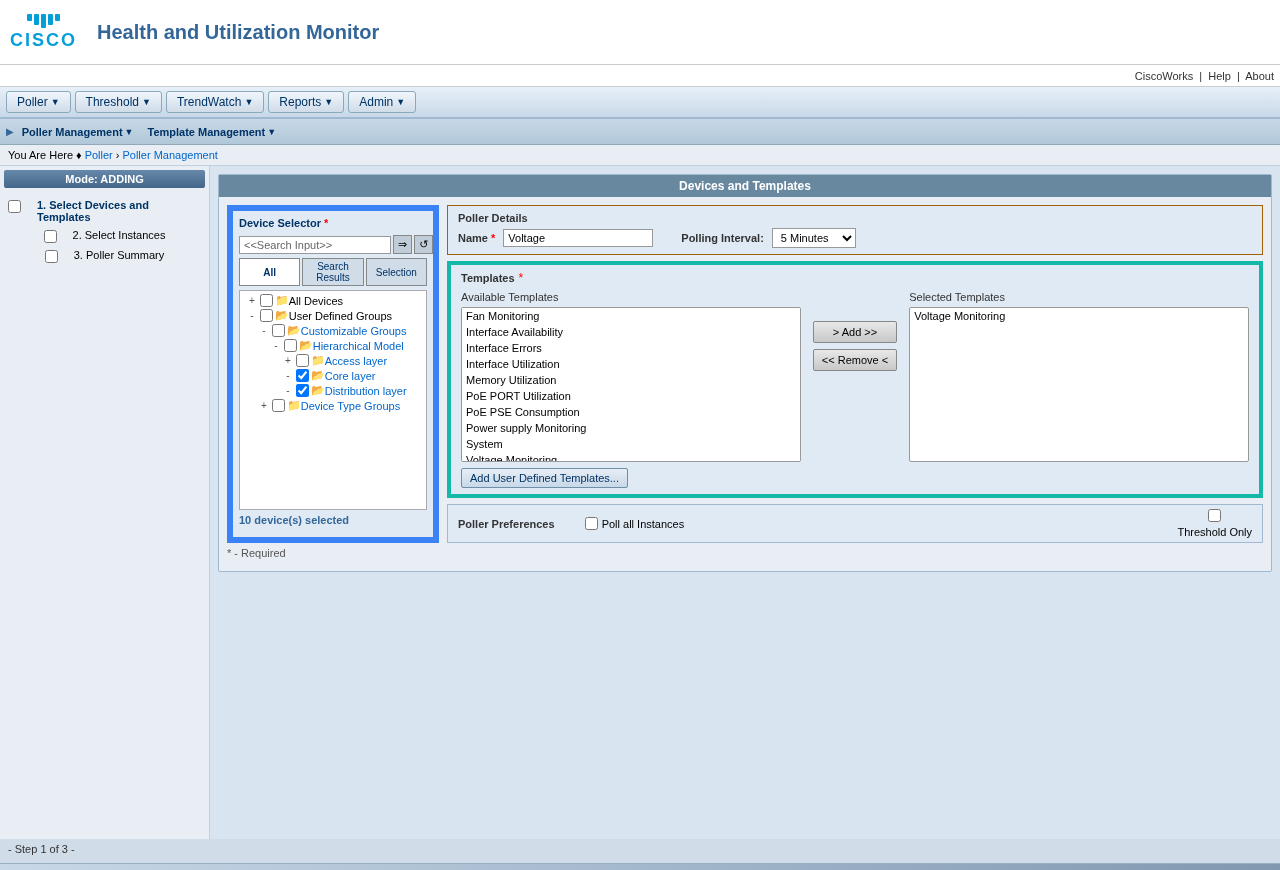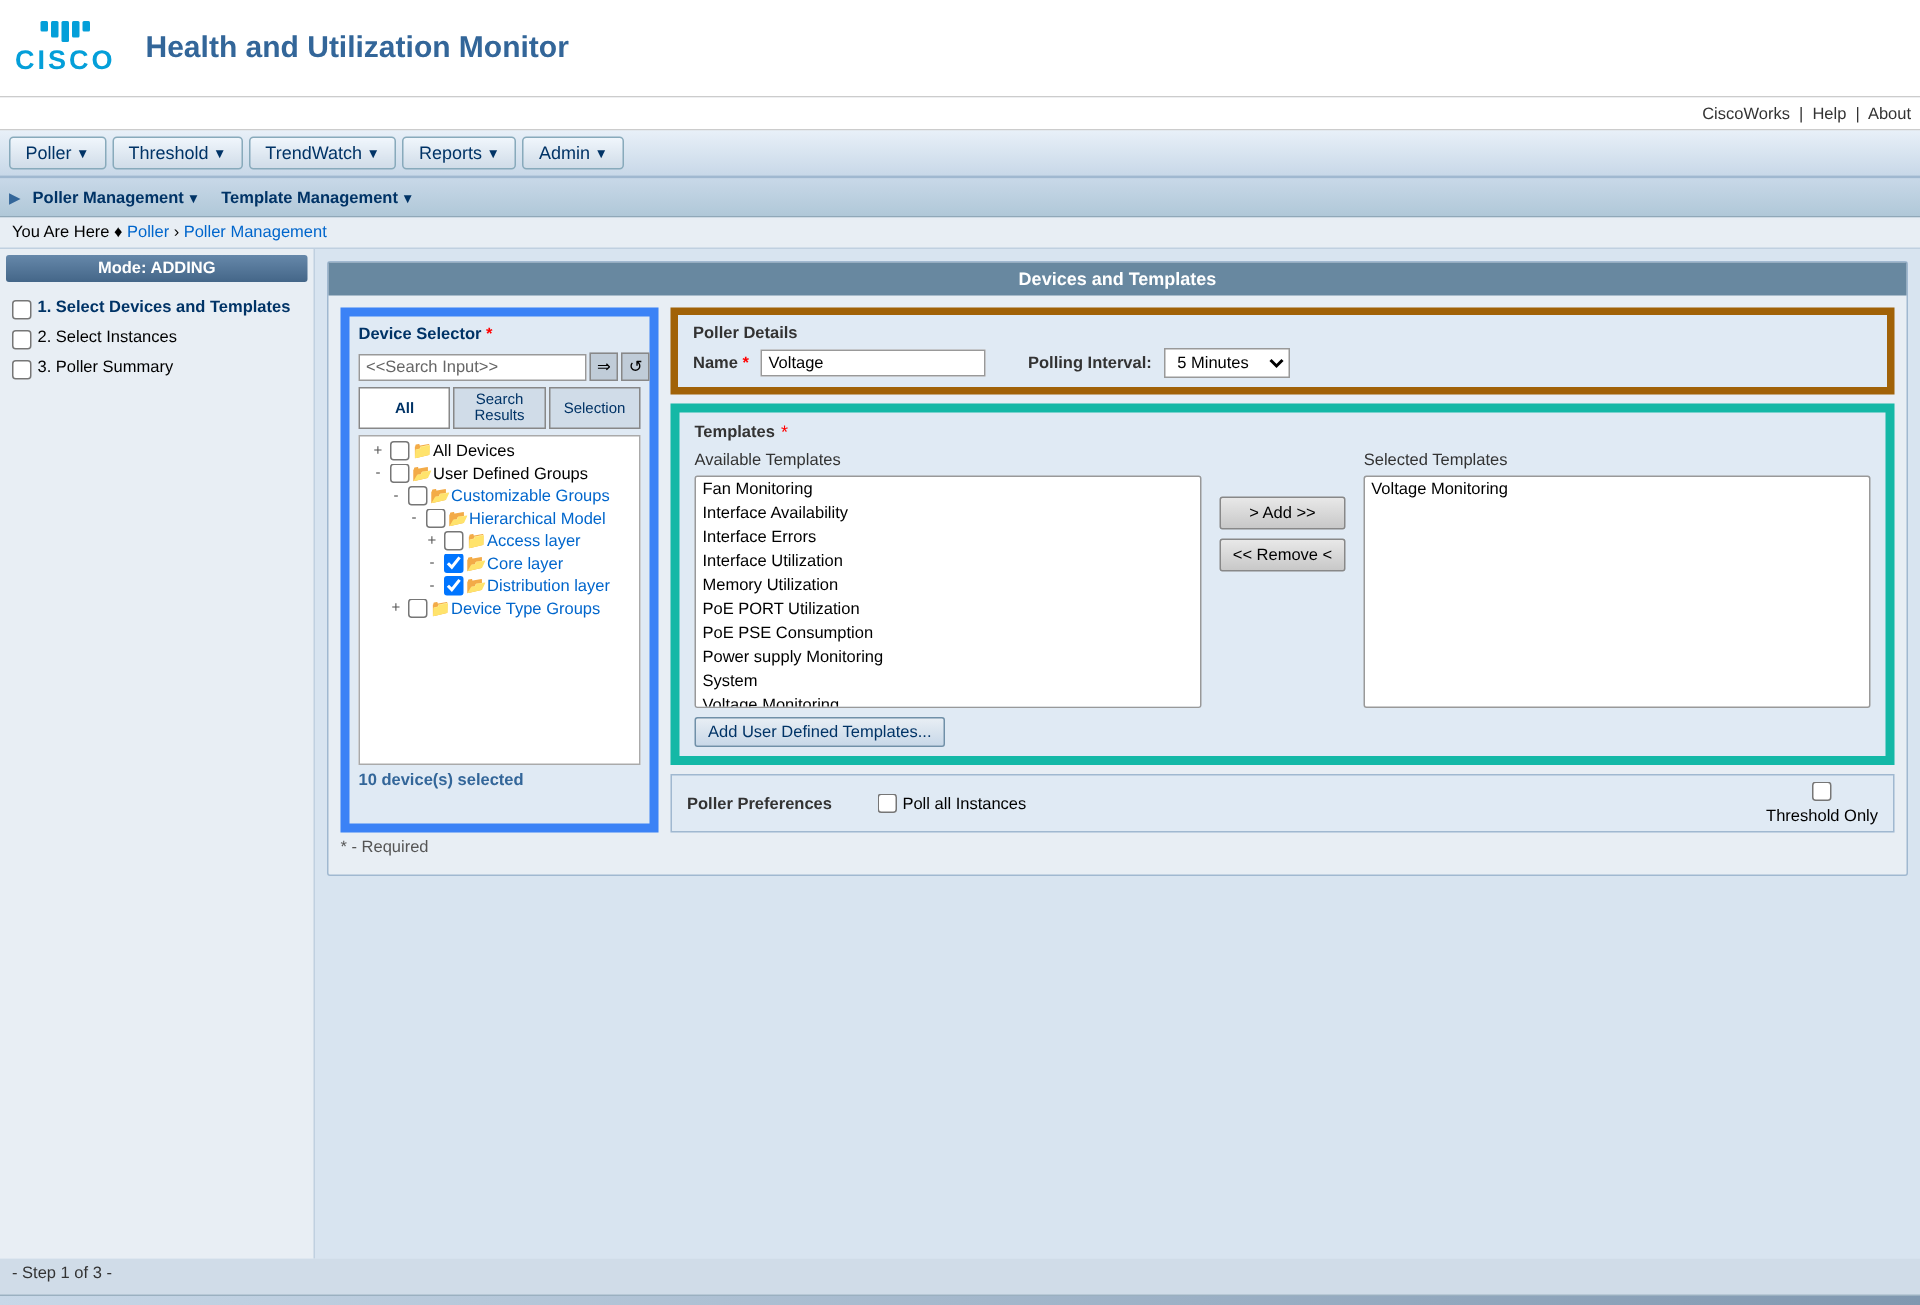--- a/index.html
+++ b/index.html
@@ -36,21 +36,21 @@
     
     #breadcrumb { background: #e8eef4; padding: 4px 8px; font-size: 11px; display: flex; align-items: center; gap: 3px; border-bottom: 1px solid #c0d0e0; }
     #breadcrumb a { color: #0066cc; text-decoration: none; }
 
     
     #main { display: flex; height: calc(870px - 22px - 65px - 32px - 26px - 22px - 30px); }
 
     
     #sidebar { width: 210px; background: #e8eef4; border-right: 1px solid #c0d0e0; padding: 4px; flex-shrink: 0; }
     .mode-badge { background: linear-gradient(to bottom, #6688aa, #446688); color: #fff; font-size: 11px; font-weight: bold; padding: 3px 8px; margin-bottom: 8px; text-align: center; border-radius: 2px; }
-    .sidebar-step { display: flex; align-items: flex-start; padding: 3px 4px; font-size: 11px; gap: 4px; }
+    .sidebar-step { display: flex; align-items: flex-start; padding: 3px 4px; font-size: 11px; gap: 16px; justify-content: center; }
     .sidebar-step input[type=checkbox] { margin-top: 1px; flex-shrink: 0; }
     .sidebar-step.active { font-weight: bold; color: #003366; }
     .sidebar-step.active span { font-weight: bold; }
 
     
     #content { flex: 1; background: #d8e4f0; padding: 8px; overflow-y: auto; }
     #page-heading { font-size: 16px; color: #003366; font-weight: bold; margin-bottom: 8px; }
 
     
     #devices-templates-panel { background: #e8eef4; border: 1px solid #a0b8d0; border-radius: 2px; }
@@ -81,28 +81,28 @@
     .tree-checkbox { margin: 0 2px; }
     .tree-label { color: #0066cc; }
     .tree-label.black { color: #000; }
 
     .device-count { font-size: 11px; color: #336699; margin-top: 4px; font-weight: bold; }
 
     
     #right-panel { flex: 1; display: flex; flex-direction: column; gap: 6px; }
 
     
-    .poller-details-box { background: #e0eaf4; border: 5px solid #a16207; padding: 6px 10px; }
+    .poller-details-box { background: #e0eaf4; border: 1px solid #a16207; padding: 6px 10px; }
     .poller-details-row { display: flex; align-items: center; gap: 8px; }
     .field-label { font-size: 11px; font-weight: bold; color: #333; }
     .field-input { padding: 2px 4px; border: 1px solid #999; background: #fff; font-size: 11px; width: 150px; }
     .polling-interval-select { padding: 2px 4px; border: 1px solid #999; background: #fff; font-size: 11px; }
 
     
-    .templates-box { background: #e0eaf4; border: 6px solid #14b8a6; padding: 6px 10px; flex: 1; }
+    .templates-box { background: #e0eaf4; border: 4px solid #14b8a6; padding: 6px 10px; flex: 1; }
     .templates-layout { display: flex; align-items: flex-start; gap: 8px; margin-top: 6px; }
     .template-list-container { flex: 1; display: flex; flex-direction: column; gap: 2px; }
     .template-list-label { font-size: 11px; color: #333; margin-bottom: 2px; }
     .template-list { height: 155px; border: 1px solid #999; background: #fff; overflow-y: auto; font-size: 11px; }
     .template-list option { padding: 2px 4px; }
 
     .template-buttons { display: flex; flex-direction: column; gap: 6px; justify-content: center; padding: 30px 4px 0; }
     .template-btn { background: linear-gradient(to bottom, #e8e8e8, #c8c8c8); border: 1px solid #888; padding: 4px 8px; font-size: 11px; cursor: pointer; white-space: nowrap; border-radius: 2px; }
 
     .add-user-defined-btn { margin-top: 6px; background: linear-gradient(to bottom, #e8eef4, #c8d8e8); border: 1px solid #7090a8; padding: 3px 8px; font-size: 11px; cursor: pointer; color: #003366; border-radius: 2px; }

